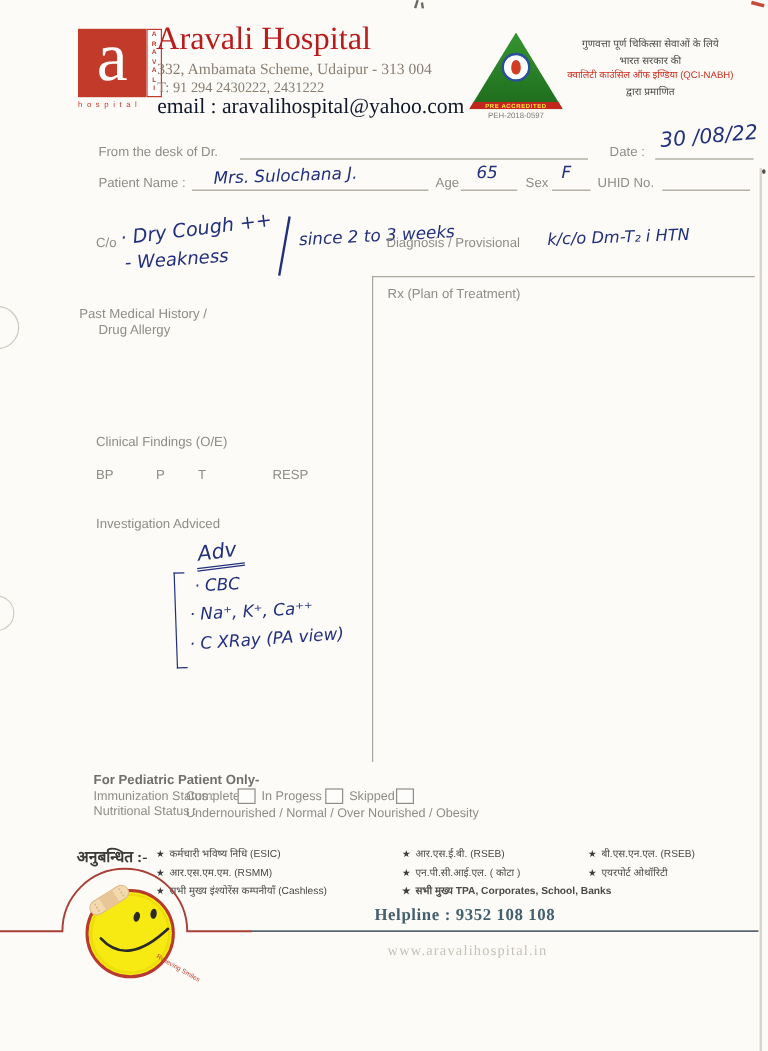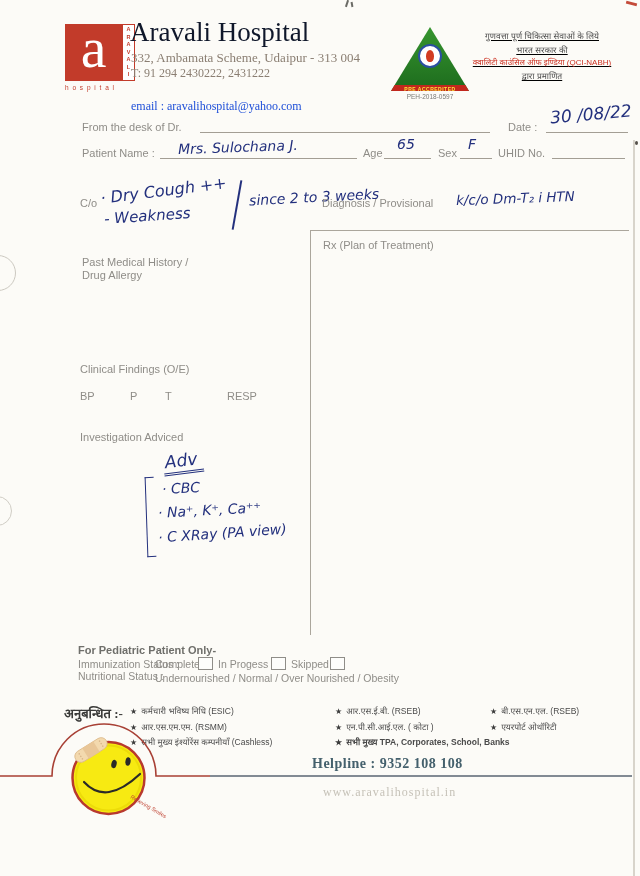--- a/index.html
+++ b/index.html
@@ -39,36 +39,36 @@
       <span>R</span>
       <span>A</span>
       <span>V</span>
       <span>A</span>
       <span>L</span>
       <span>I</span>
     </div>
   </div>
   <div class="abs" style="left:65px;top:84px;width:70px;font-size:6.5px;color:#c23b2a;letter-spacing:1px;white-space:nowrap;">h o s p i t a l</div>
 
-  <div class="abs serif" style="left:130px;top:17px;font-size:27px;color:#0f172a;">Aravali Hospital</div>
+  <div class="abs serif" style="left:130px;top:17px;font-size:27px;color:#b91c1c;">Aravali Hospital</div>
   <div class="abs serif" style="left:131px;top:50px;font-size:13px;color:#8a7e72;">332, Ambamata Scheme, Udaipur - 313 004</div>
   <div class="abs serif" style="left:131px;top:66px;font-size:12px;color:#8a7e72;">T: 91 294 2430222, 2431222</div>
-  <div class="abs serif" style="left:131px;top:99px;font-size:12px;color:#1d4ed8;">email : aravalihospital@yahoo.com</div>
+  <div class="abs serif" style="left:131px;top:78px;font-size:18px;color:#0f172a;">email : aravalihospital@yahoo.com</div>
 
   <div class="abs" style="left:391px;top:27px;">
     <div class="badge-tri">
       <div class="emblem">
         <div class="emblem-core"></div>
       </div>
       <div class="band">PRE ACCREDITED</div>
     </div>
     <div style="font-size:6.5px;color:#7a7a76;text-align:center;margin-top:2px;">PEH-2018-0597</div>
   </div>
 
-  <div class="abs" style="left:452px;top:30px;width:180px;text-align:center;text-decoration:underline;">
+  <div class="abs" style="left:452px;top:30px;width:180px;text-align:center;">
     <div class="hindi-line">गुणवत्ता पूर्ण चिकित्सा सेवाओं के लिये</div>
     <div class="hindi-line">भारत सरकार की</div>
     <div class="hindi-line" style="color:#cc2f20;font-size:8px;">क्वालिटी काउंसिल ऑफ इण्डिया (QCI-NABH)</div>
     <div class="hindi-line">द्वारा प्रमाणित</div>
   </div>
 
   <div class="abs lbl" style="left:82px;top:121px;">From the desk of Dr.</div>
   <div class="abs fline" style="left:200px;top:131px;width:290px;"></div>
   <div class="abs lbl" style="left:508px;top:121px;">Date :</div>
   <div class="abs fline" style="left:546px;top:131px;width:82px;"></div>
@@ -91,21 +91,21 @@
   <div class="abs hw" style="left:104px;top:207px;font-size:15px;transform:rotate(-4deg);">- Weakness</div>
   <div class="abs" style="left:236px;top:180px;width:1.5px;height:50px;background:#23307d;transform:rotate(10deg);"></div>
   <div class="abs hw" style="left:249px;top:189px;font-size:14px;transform:rotate(-3deg);">since 2 to 3 weeks</div>
   <div class="abs lbl" style="left:322px;top:197px;">Diagnosis / Provisional</div>
   <div class="abs hw" style="left:456px;top:190px;font-size:13.5px;transform:rotate(-2deg);">k/c/o Dm-T₂ i HTN</div>
 
   <div class="abs" style="left:310px;top:230px;width:318px;height:404px;border-top:1px solid #aba69c;border-left:1px solid #aba69c;">
     <div class="lbl" style="margin:8px 0 0 12px;">Rx (Plan of Treatment)</div>
   </div>
 
-  <div class="abs lbl" style="left:82px;top:256px;">Past Medical History /</div>
+  <div class="abs lbl" style="left:66px;top:256px;">Past Medical History /</div>
   <div class="abs lbl" style="left:82px;top:269px;">Drug Allergy</div>
   <div class="abs lbl" style="left:80px;top:363px;">Clinical Findings (O/E)</div>
   <div class="abs lbl" style="left:80px;top:390px;">BP</div>
   <div class="abs lbl" style="left:130px;top:390px;">P</div>
   <div class="abs lbl" style="left:165px;top:390px;">T</div>
   <div class="abs lbl" style="left:227px;top:390px;">RESP</div>
   <div class="abs lbl" style="left:80px;top:431px;">Investigation Adviced</div>
 
   <div class="abs hw" style="left:163px;top:450px;font-size:17px;transform:rotate(-7deg);border-bottom:3px double #23307d;padding:0 6px 1px 2px;">Adv</div>
   <div class="abs" style="left:146px;top:477px;width:8px;height:78px;border-left:1.5px solid #23307d;border-top:1.5px solid #23307d;border-bottom:1.5px solid #23307d;transform:rotate(-2deg);"></div>

